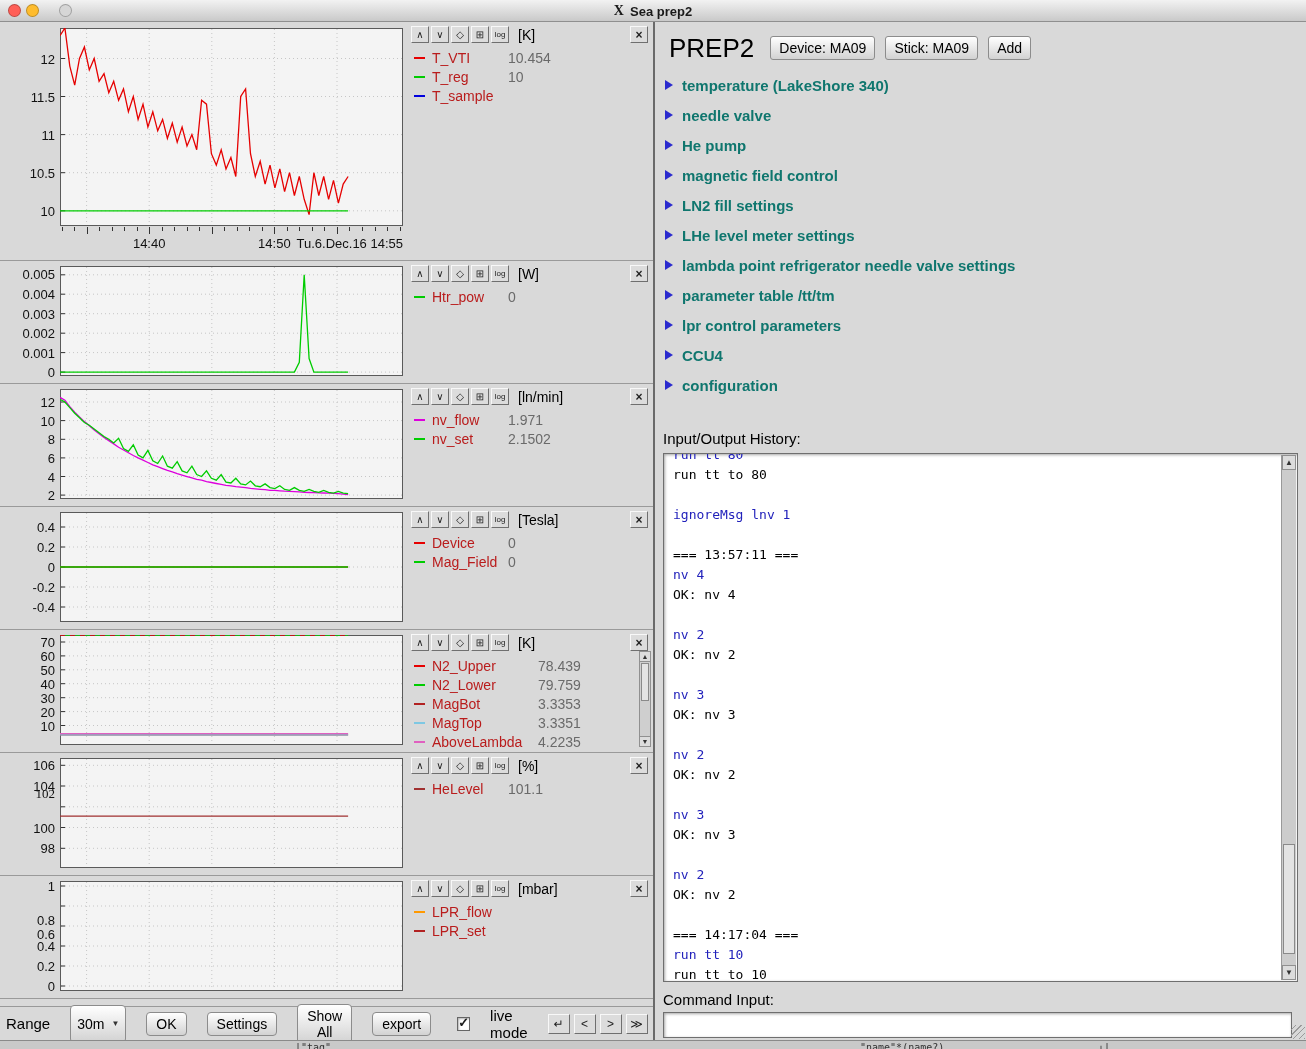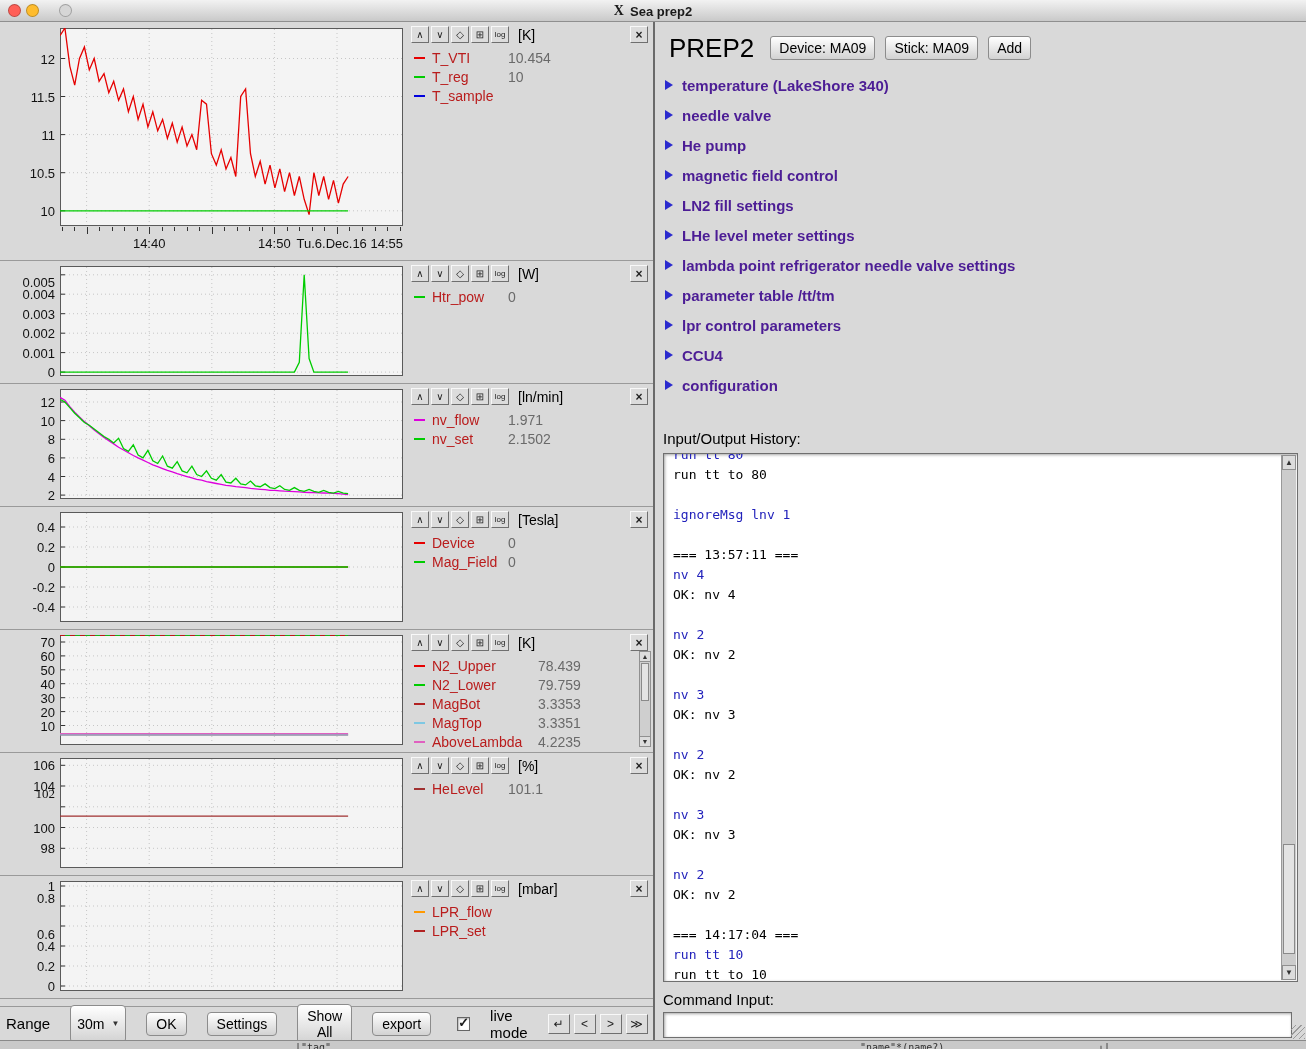--- a/index.html
+++ b/index.html
@@ -76,21 +76,21 @@
     font-size:12px; display:flex; align-items:center; justify-content:center; color:#222; cursor:default; }
 
   
   .right-panel { position:absolute; left:653px; top:22px; right:0; bottom:0; background:#d9d9d9;
     border-left:2px solid #6a6a6a; overflow:hidden; }
   .prep-header { display:flex; align-items:center; gap:10px; padding:8px 0 0 14px; height:44px; }
   .prep-title { font-size:26px; font-weight:500; color:#000; margin-right:6px; }
   .btn.big { font-size:14px; padding:3px 8px; border-radius:3px; }
   .prep-tree { margin-top:4px; }
   .tree-item { display:flex; align-items:center; height:30px; padding-left:10px; font-weight:bold;
-    font-size:15px; color:#4c1d95; cursor:default; }
+    font-size:15px; color:#0f766e; cursor:default; }
   .tri { width:0; height:0; border-left:8px solid #2a2ace; border-top:5px solid transparent;
     border-bottom:5px solid transparent; margin-right:9px; flex:none; }
   .io-label { margin:30px 0 6px 8px; font-size:15px; color:#000; }
   .io-box { position:relative; margin:0 8px; height:529px; background:#ffffff; border:1px solid #6f6f6f;
     box-shadow:inset 1px 1px 3px rgba(0,0,0,.35); padding:0 24px 0 9px; overflow:hidden; }
   .hline { height:20px; line-height:20px; font-family:"DejaVu Sans Mono","Liberation Mono",monospace;
     font-size:13px; color:#000; white-space:pre; }
   .hline.cmd { color:#2222bb; }
   .vscroll { position:absolute; right:1px; top:1px; bottom:1px; width:15px; background:#cccccc;
     border-left:1px solid #999; }
@@ -224,21 +224,21 @@
               <div class="legend-row">
                 <span class="dash" style="background: rgb(0, 0, 221);"></span>
                 <span class="lname">T_sample</span>
                 <span class="lval"></span>
               </div>
             </div>
           </div>
         </div>
         <div class="chart-row row-short" data-chart="1">
           <div class="ylabels">
-            <span class="ytick" style="top: 9px;">0.005</span>
+            <span class="ytick" style="top: 1px;">0.005</span>
             <span class="ytick" style="top: 21.2px;">0.004</span>
             <span class="ytick" style="top: 40.7px;">0.003</span>
             <span class="ytick" style="top: 60.2px;">0.002</span>
             <span class="ytick" style="top: 79.6px;">0.001</span>
             <span class="ytick" style="top: 99.1px;">0</span>
           </div>
           <div class="plot"><svg width="343" height="110">
               <rect x="0.5" y="0.5" width="342" height="109" fill="#f4f4f4" stroke="#5a5a5a"></rect>
               <line x1="26.6" y1="1" x2="26.6" y2="109" stroke="#c6c6c6" stroke-dasharray="1,3"></line>
               <line x1="89.2" y1="1" x2="89.2" y2="109" stroke="#c6c6c6" stroke-dasharray="1,3"></line>
@@ -508,21 +508,21 @@
                 <span class="dash" style="background: rgb(160, 48, 48);"></span>
                 <span class="lname">HeLevel</span>
                 <span class="lval">101.1</span>
               </div>
             </div>
           </div>
         </div>
         <div class="chart-row row-short" data-chart="6">
           <div class="ylabels">
             <span class="ytick" style="top: -2px;">1</span>
-            <span class="ytick" style="top: 10px;">0.8</span>
+            <span class="ytick" style="top: 32px;">0.8</span>
             <span class="ytick" style="top: 46px;">0.6</span>
             <span class="ytick" style="top: 58px;">0.4</span>
             <span class="ytick" style="top: 78px;">0.2</span>
             <span class="ytick" style="top: 98px;">0</span>
           </div>
           <div class="plot"><svg width="343" height="110">
               <rect x="0.5" y="0.5" width="342" height="109" fill="#f4f4f4" stroke="#5a5a5a"></rect>
               <line x1="26.6" y1="1" x2="26.6" y2="109" stroke="#c6c6c6" stroke-dasharray="1,3"></line>
               <line x1="89.2" y1="1" x2="89.2" y2="109" stroke="#c6c6c6" stroke-dasharray="1,3"></line>
               <line x1="151.8" y1="1" x2="151.8" y2="109" stroke="#c6c6c6" stroke-dasharray="1,3"></line>

